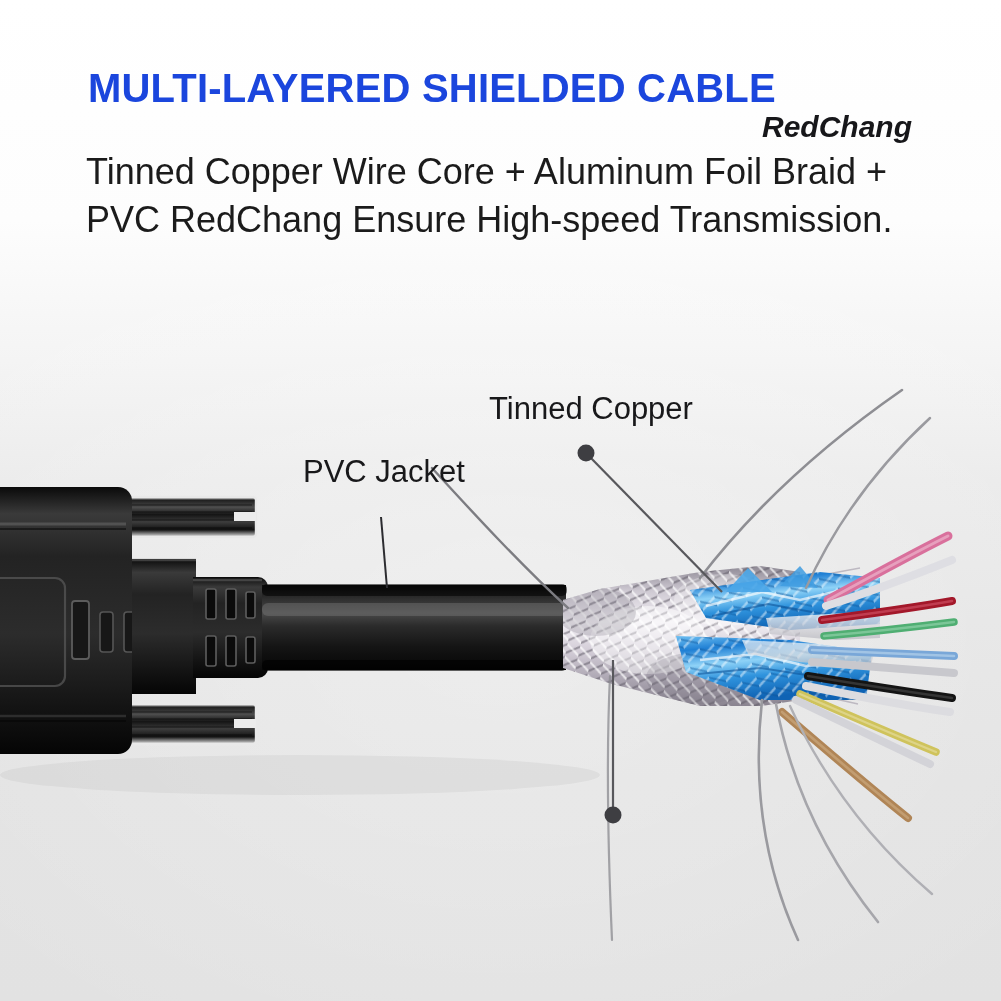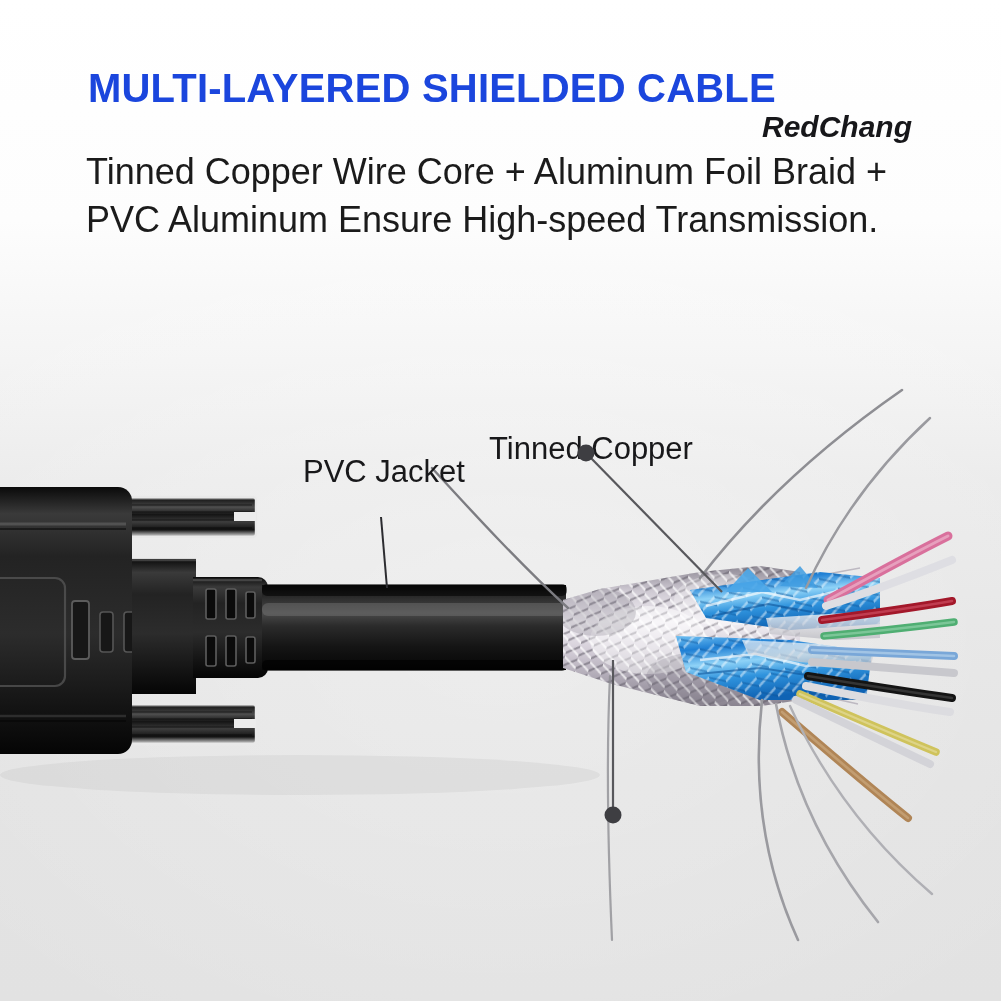--- a/index.html
+++ b/index.html
@@ -31,39 +31,39 @@
     color:#17171a;white-space:nowrap;line-height:1;
   }
   .sub{
     position:absolute;left:86px;top:148px;width:850px;
     font-size:36px;color:#1b1b1b;line-height:1.33;
   }
   .sub div{white-space:nowrap;}
 
   
   .lbl{position:absolute;font-size:31px;color:#18181a;white-space:nowrap;z-index:7;line-height:1;}
-  #lbl-tinned{left:489px;top:393px;margin-top:40px;}
+  #lbl-tinned{left:489px;top:393px;}
   #lbl-pvc{left:303px;top:456px;}
   #lbl-alum{left:441px;top:841px;}
 
   
   #art{position:absolute;left:0;top:0;width:1001px;height:1001px;z-index:4;}
   #leaders{position:absolute;left:0;top:0;width:1001px;height:1001px;z-index:8;}
 </style>
 </head>
 <body>
 
 <div id="stage">
 
   <div class="hdr">
     <div class="title">MULTI-LAYERED SHIELDED CABLE</div>
     <div class="watermark">RedChang</div>
     <div class="sub">
       <div>Tinned Copper Wire Core + Aluminum Foil Braid +</div>
-      <div>PVC Aluminum Ensure High-speed Transmission.</div>
+      <div>PVC RedChang Ensure High-speed Transmission.</div>
     </div>
   </div>
 
   <svg id="art" viewBox="0 0 1001 1001">
     <defs>
       <linearGradient id="gJacket" x1="0" y1="0" x2="0" y2="1">
         <stop offset="0%" stop-color="#0d0d0d"></stop>
         <stop offset="16%" stop-color="#2e2e2e"></stop>
         <stop offset="33%" stop-color="#4a4a4a"></stop>
         <stop offset="48%" stop-color="#2b2b2b"></stop>

